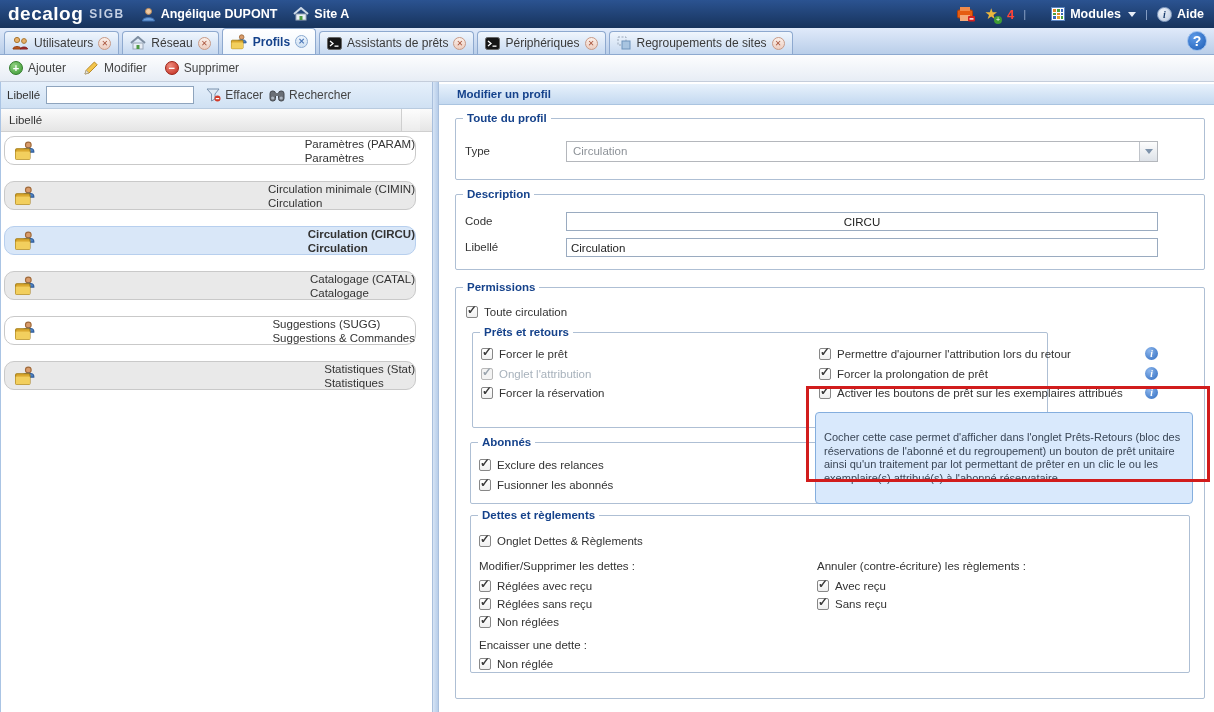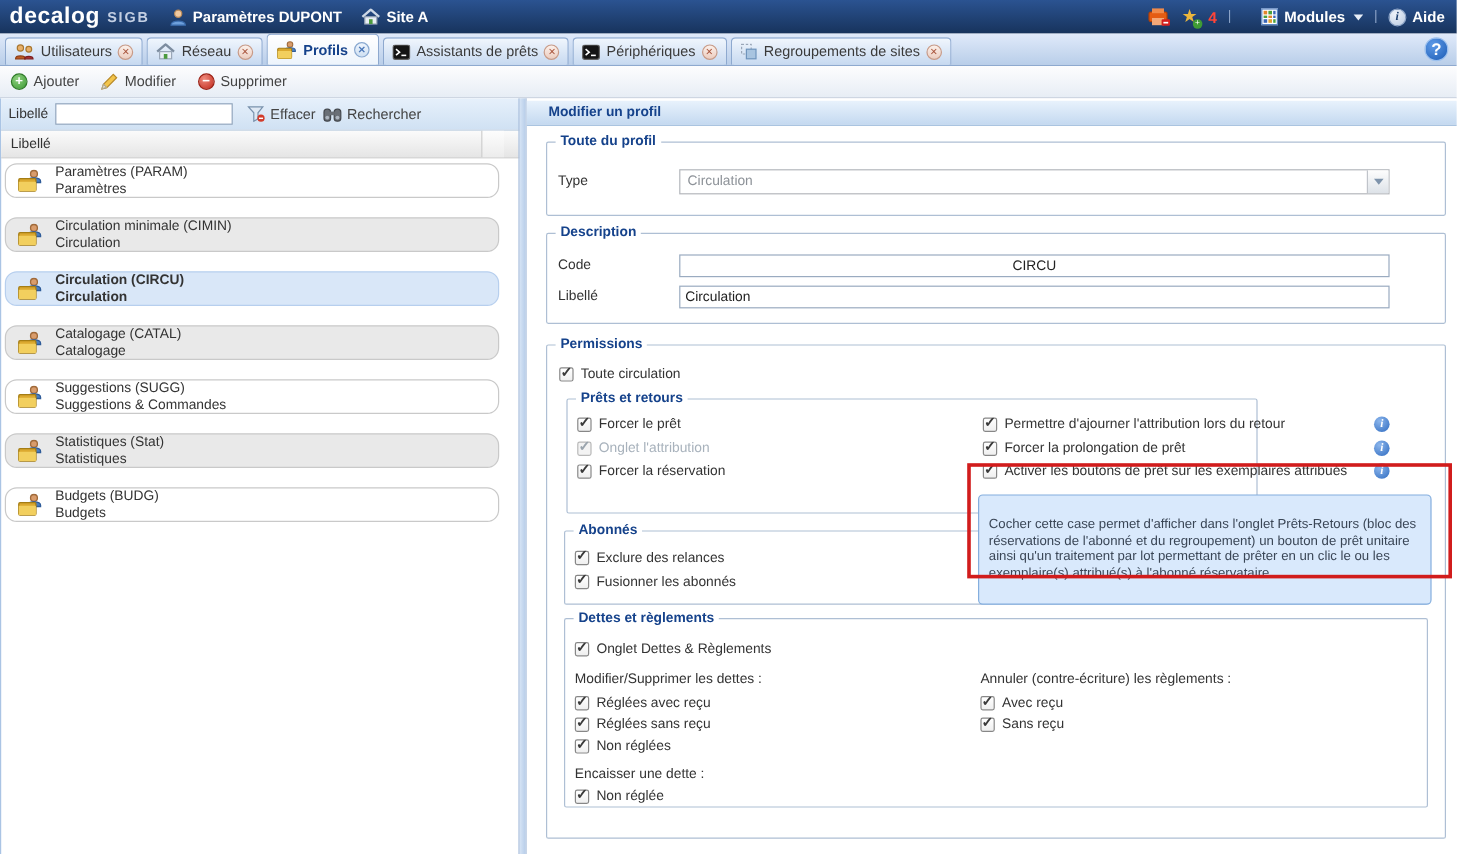--- a/index.html
+++ b/index.html
@@ -61,21 +61,21 @@
     display:flex; align-items:center; gap:6px; padding-left:6px; }
   .search-input { width:148px; height:18px; border:1px solid #8ea4bd; background:#fff; font-size:11.5px;
     font-family:inherit; padding:0 3px; }
   .srch-btn { display:flex; align-items:center; gap:4px; font-size:12px; color:#444; }
   .list-header { position:absolute; top:27px; left:0; width:432px; height:23px;
     background:linear-gradient(#fbfbfb,#e5e5e5); border-bottom:1px solid #cfcfcf; color:#333;
     display:flex; align-items:center; padding-left:8px; font-size:11.5px; }
   .list-header-spacer { position:absolute; right:13px; top:0; width:19px; height:100%;
     border-left:1px solid #cfcfcf; background:linear-gradient(#fdfdfd,#ececec); }
   .item { position:absolute; left:3px; width:412px; height:29px; border:1px solid #c9c9c9; border-radius:10px;
-    background:#fff; display:flex; align-items:center; gap:10px; padding-left:9px; }
+    background:#fff; display:flex; align-items:center; gap:10px; padding-left:9px;justify-content:space-between; }
   .item.alt { background:#e9e9e9; }
   .item.sel { background:#d9e7f8; border-color:#b7cfee; }
   .item .tt { font-size:11.5px; color:#333; line-height:14px; }
   .item.sel .tt { font-weight:bold; }
 
   
   .splitter { position:absolute; top:82px; left:432px; width:7px; height:630px;
     background:linear-gradient(90deg,#d6e4f5,#b7cde9); border-left:1px solid #a9bfdc; border-right:1px solid #a9bfdc; }
 
   
@@ -119,21 +119,21 @@
 <body>
 
 <div class="topbar">
   <span class="logo">decalog</span>
   <span class="logo-suffix">SIGB</span>
   <span class="tb-item">
     <svg width="15" height="15" viewBox="0 0 15 15">
         <circle cx="7.5" cy="4.4" r="3" fill="#f0c9a0" stroke="#b98a5a"></circle>
         <path d="M1.5 14c0-4.6 12-4.6 12 0z" fill="#6ea0dc" stroke="#3a6cae"></path>
       </svg>
-    <span>Paramètres DUPONT</span>
+    <span>Angélique DUPONT</span>
   </span>
   <span class="tb-item">
     <svg width="16" height="14" viewBox="0 0 16 14">
         <path d="M1 7L8 1l7 6" fill="none" stroke="#cdd8e6" stroke-width="2"></path>
         <rect x="3" y="7" width="10" height="6" fill="#e9eef5" stroke="#9aa7b8"></rect>
         <rect x="6.5" y="9" width="3" height="4" fill="#4c9a3f"></rect>
       </svg>
     <span>Site A</span>
   </span>
   <span class="tb-right">
@@ -322,29 +322,20 @@
   </div>
   <div class="item alt" style="top:279px">
     <svg width="22" height="20" viewBox="0 0 20 18">
         <circle cx="13" cy="3.5" r="2.6" fill="#d99c6b" stroke="#a06a3a"></circle>
         <path d="M8 9c0-3.4 10-3.4 10 0v1H8z" fill="#4b80c4" stroke="#2f5c99"></path>
         <rect x="1.5" y="7" width="13" height="9.5" rx="1" fill="#dba92f" stroke="#a57d14"></rect>
         <path d="M1.5 9.5h13v7H1.5z" fill="#f2cf5e"></path>
       </svg>
     <span class="tt"><span>Statistiques (Stat)</span><br><span>Statistiques</span></span>
   </div>
-  <div class="item" style="top:324px">
-    <svg width="22" height="20" viewBox="0 0 20 18">
-        <circle cx="13" cy="3.5" r="2.6" fill="#d99c6b" stroke="#a06a3a"></circle>
-        <path d="M8 9c0-3.4 10-3.4 10 0v1H8z" fill="#4b80c4" stroke="#2f5c99"></path>
-        <rect x="1.5" y="7" width="13" height="9.5" rx="1" fill="#dba92f" stroke="#a57d14"></rect>
-        <path d="M1.5 9.5h13v7H1.5z" fill="#f2cf5e"></path>
-      </svg>
-    <span class="tt"><span>Budgets (BUDG)</span><br><span>Budgets</span></span>
-  </div>
 </div>
 
 <div class="splitter"></div>
 
 <div class="right-panel">
   <div class="panel-header">Modifier un profil</div>
 
   <div class="fs" style="left:16px; top:36px; width:750px; height:62px">
     <span class="lg">Toute du profil</span>
     <span class="field-label" style="left:9px; top:26px">Type</span>

